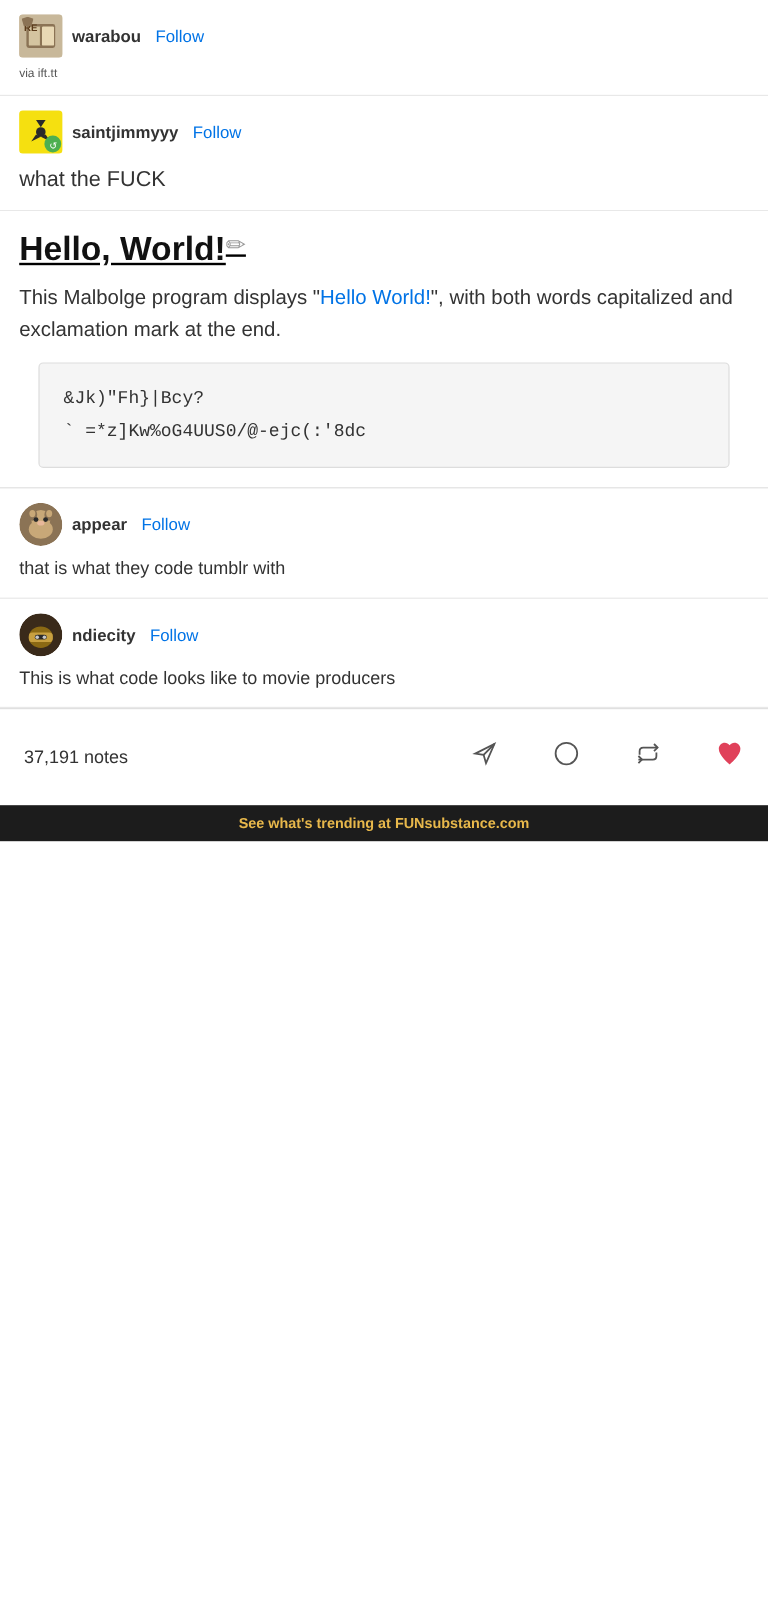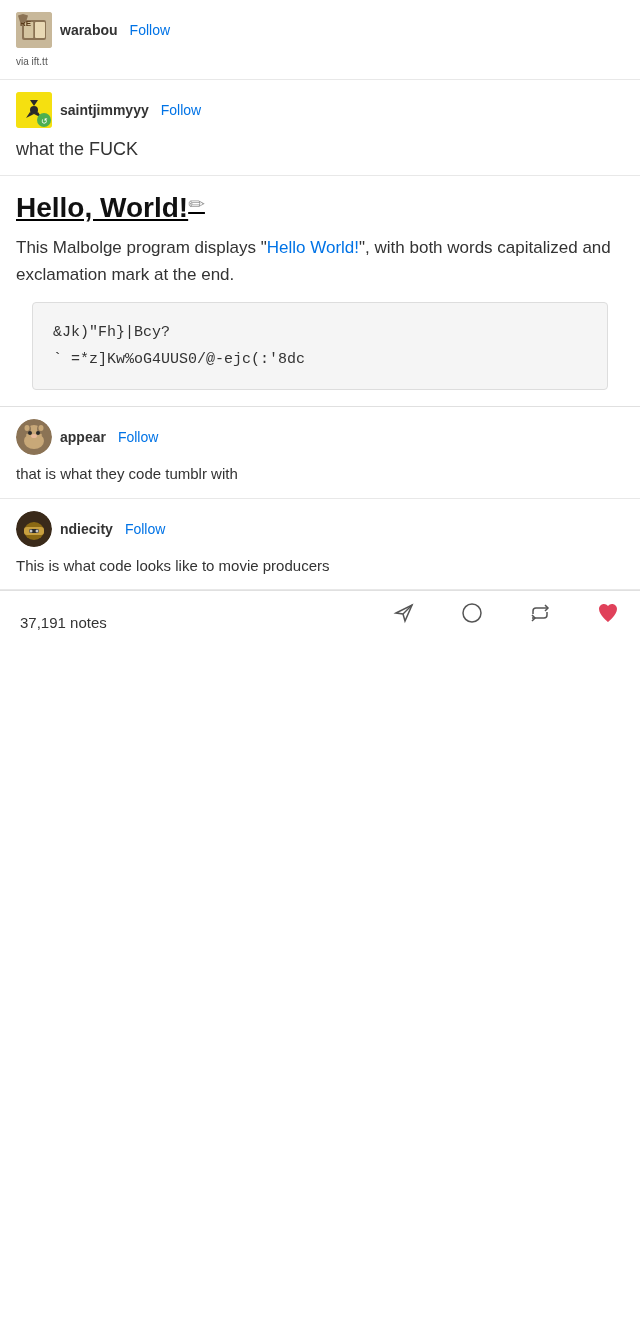--- a/index.html
+++ b/index.html
@@ -172,22 +172,22 @@
       font-weight: bold;
     }
 
     .outer-wrapper {
       background: #fff;
       max-width: 640px;
     }
 
     .action-row {
       display: flex;
-      align-items: flex-end;
-      padding: 10px 20px;
+      align-items: center;
+      padding: 25px 20px;
       border-top: 1px solid #e0e0e0;
       gap: 44px;
     }
   </style>
 </head>
 <body>
 
 <div class="outer-wrapper">
 
   <div class="post-block">
@@ -312,14 +312,19 @@
         <path d="M4 17H16C18 17 19 16 19 14V11" stroke="#555" stroke-width="1.5" fill="none"></path>
       </svg>
     </span>
     <span class="action-icon heart-icon">
       <svg width="24" height="24" viewBox="0 0 24 24">
         <path d="M12 21C12 21 3 14 3 8C3 5.24 5.24 3 8 3C9.6 3 11 3.8 12 5C13 3.8 14.4 3 16 3C18.76 3 21 5.24 21 8C21 14 12 21 12 21Z" fill="#e0415a"></path>
       </svg>
     </span>
   </div>
 
+  <div class="funsubstance-bar" style="background:#1c1c1c; padding:8px 16px; display:flex; align-items:center; justify-content:center;">
+    <span class="funsubstance-text">
+      <span>See what's trending at </span><span style="color:#e8b84b; font-weight:bold;">FUNsubstance.com</span>
+    </span>
+  </div>
 
 </div>
 
 </body></html>

